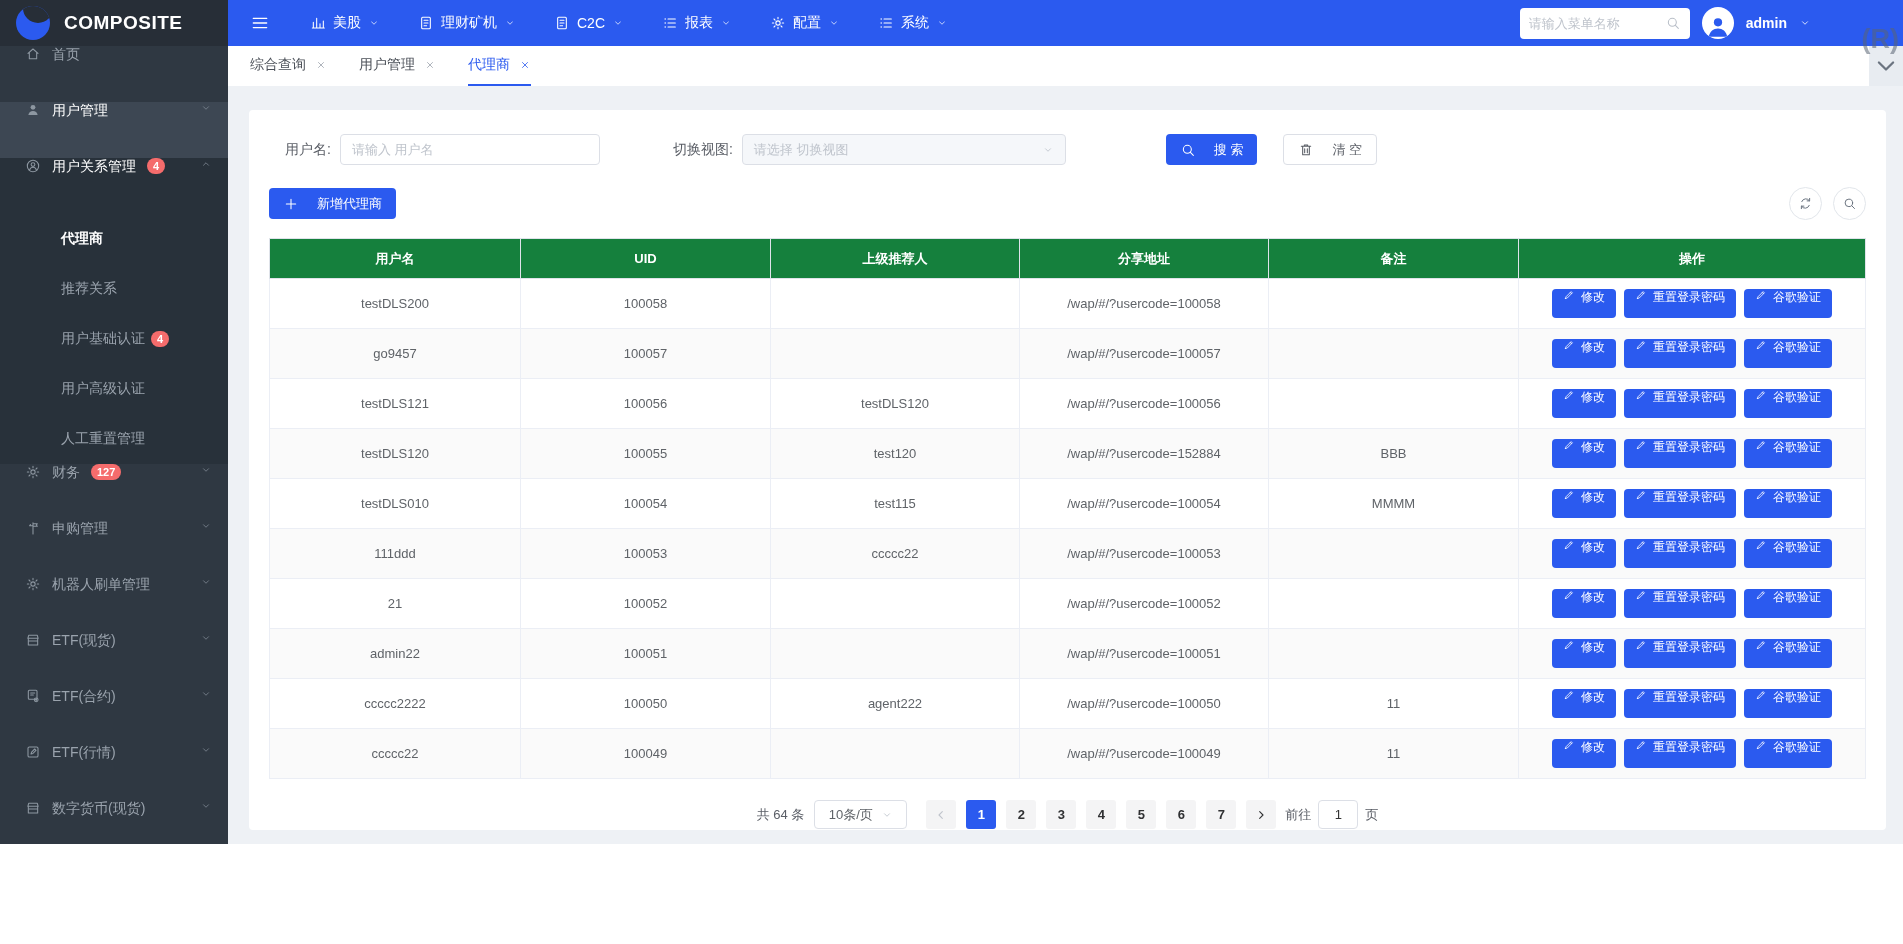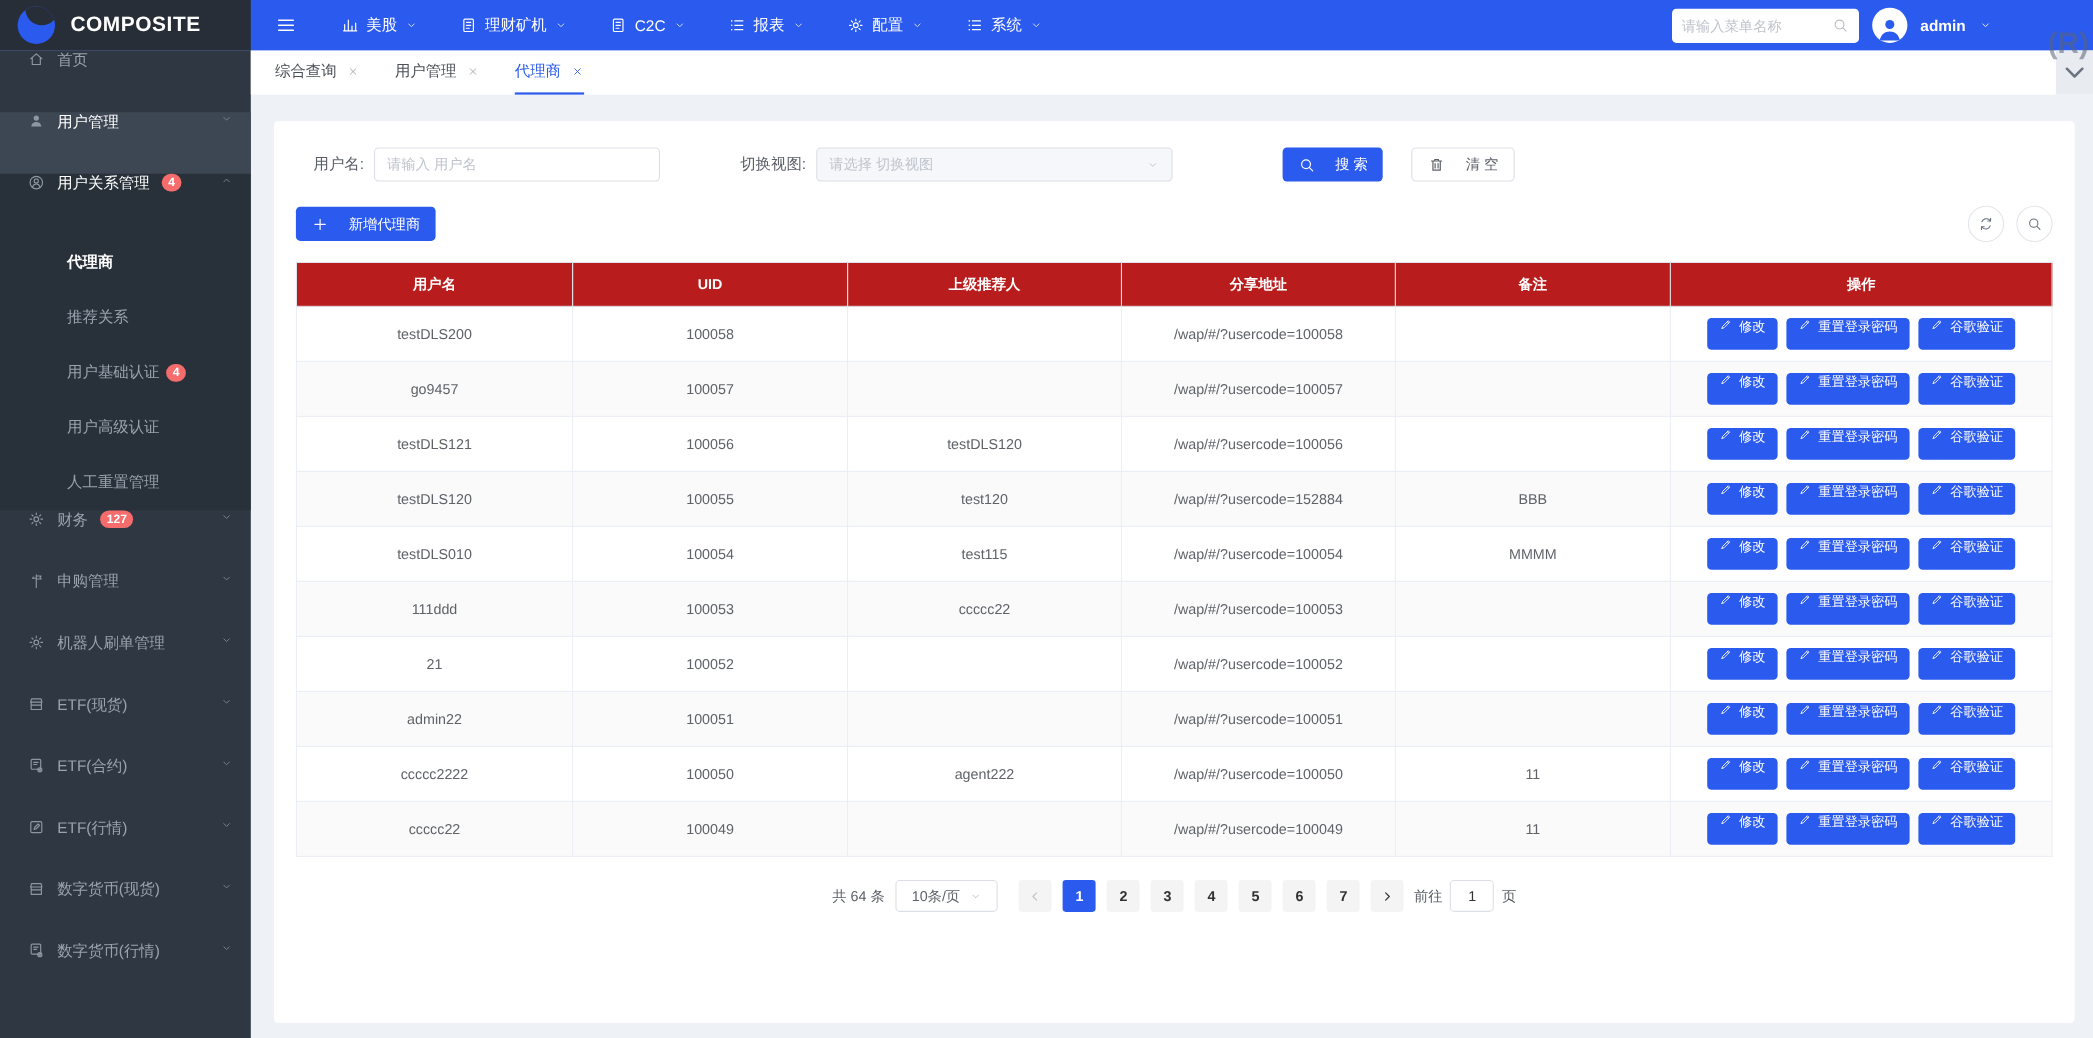--- a/index.html
+++ b/index.html
@@ -1,17 +1,17 @@
 <!DOCTYPE html>
 <html><head>
 <meta charset="utf-8">
 <style>
 *{margin:0;padding:0;box-sizing:border-box}
 html,body{font-family:"Liberation Sans","DejaVu Sans",sans-serif;background:#fff}
-.app{width:1903px;height:944px;position:relative;overflow:hidden;background:#eef1f5;display:flex;flex-direction:column}
+.app{width:1903px;height:844px;position:relative;overflow:hidden;background:#eef1f5;display:flex;flex-direction:column}
 .ic{display:inline-flex;align-items:center;justify-content:center}
 .ic svg{width:16px;height:16px;display:block}
 .caret svg,.chev svg,.tab-x svg{width:12px;height:12px}
 
 .topbar{height:46px;flex-shrink:0;display:flex;background:#2b5aef;color:#fff}
 .logo-area{width:228px;flex-shrink:0;background:#272e37;display:flex;align-items:center;padding-left:16px;gap:14px}
 .crescent{width:34px;height:34px;border-radius:50%;background:#2b5aef;position:relative;overflow:hidden;flex-shrink:0}
 .crescent::after{content:"";position:absolute;width:30px;height:30px;border-radius:50%;background:#272e37;top:-13px;left:7px}
 .logo-text{font-size:19px;font-weight:bold;letter-spacing:.5px}
 .topbar-main{flex:1;display:flex;align-items:center;padding:0 92px 0 22px;min-width:0}
@@ -60,21 +60,21 @@
 .filter-btns{margin-left:100px;display:flex;gap:26px}
 .btn{height:31px;border-radius:4px;font-size:13px;display:inline-flex;align-items:center;gap:18px;cursor:pointer;font-family:inherit;white-space:nowrap}
 .btn-primary{background:#2b5aef;color:#fff;border:none;padding:0 14px}
 .btn-plain{background:#fff;color:#5a5e66;border:1px solid #dcdfe6;padding:0 14px}
 .toolbar-row{display:flex;align-items:center;margin-bottom:18px}
 .icon-circles{margin-left:auto;display:flex;gap:11px}
 .icon-circle{width:33px;height:33px;border:1px solid #e2e6eb;border-radius:50%;background:#fff;display:flex;align-items:center;justify-content:center;color:#6b7480;cursor:pointer}
 .icon-circle svg{width:15px;height:15px}
 
 table{border-collapse:collapse;table-layout:fixed;width:100%;font-size:13px}
-th{background:#b91c1c;color:#fff;height:40px;font-weight:bold;border:1px solid #dfe3ea;text-align:center}
+th{background:#15803d;color:#fff;height:40px;font-weight:bold;border:1px solid #dfe3ea;text-align:center}
 td{height:50px;text-align:center;color:#5f6368;border:1px solid #ebeef5;overflow:hidden;white-space:nowrap;text-overflow:ellipsis}
 tr.even td{background:#fafafa}
 .act-wrap{display:flex;gap:8px;justify-content:center}
 .act-btn{background:#2b5aef;color:#fff;border:none;border-radius:4px;height:29px;padding:0 11px;font-size:12px;display:inline-flex;align-items:flex-start;gap:6px;cursor:pointer;font-family:inherit;white-space:nowrap}
 .act-btn svg{width:12px;height:12px}
 
 .pagination{display:flex;align-items:center;justify-content:center;margin-top:21px;font-size:13px;color:#5a5e66}
 .pg-total{margin-right:10px}
 .pg-select{width:93px;height:29px;border:1px solid #dcdfe6;border-radius:4px;display:flex;align-items:center;justify-content:center;gap:8px;color:#5f6368;margin-right:14px;cursor:pointer;background:#fff}
 .pg-select .chev{color:#b9bfc8}

